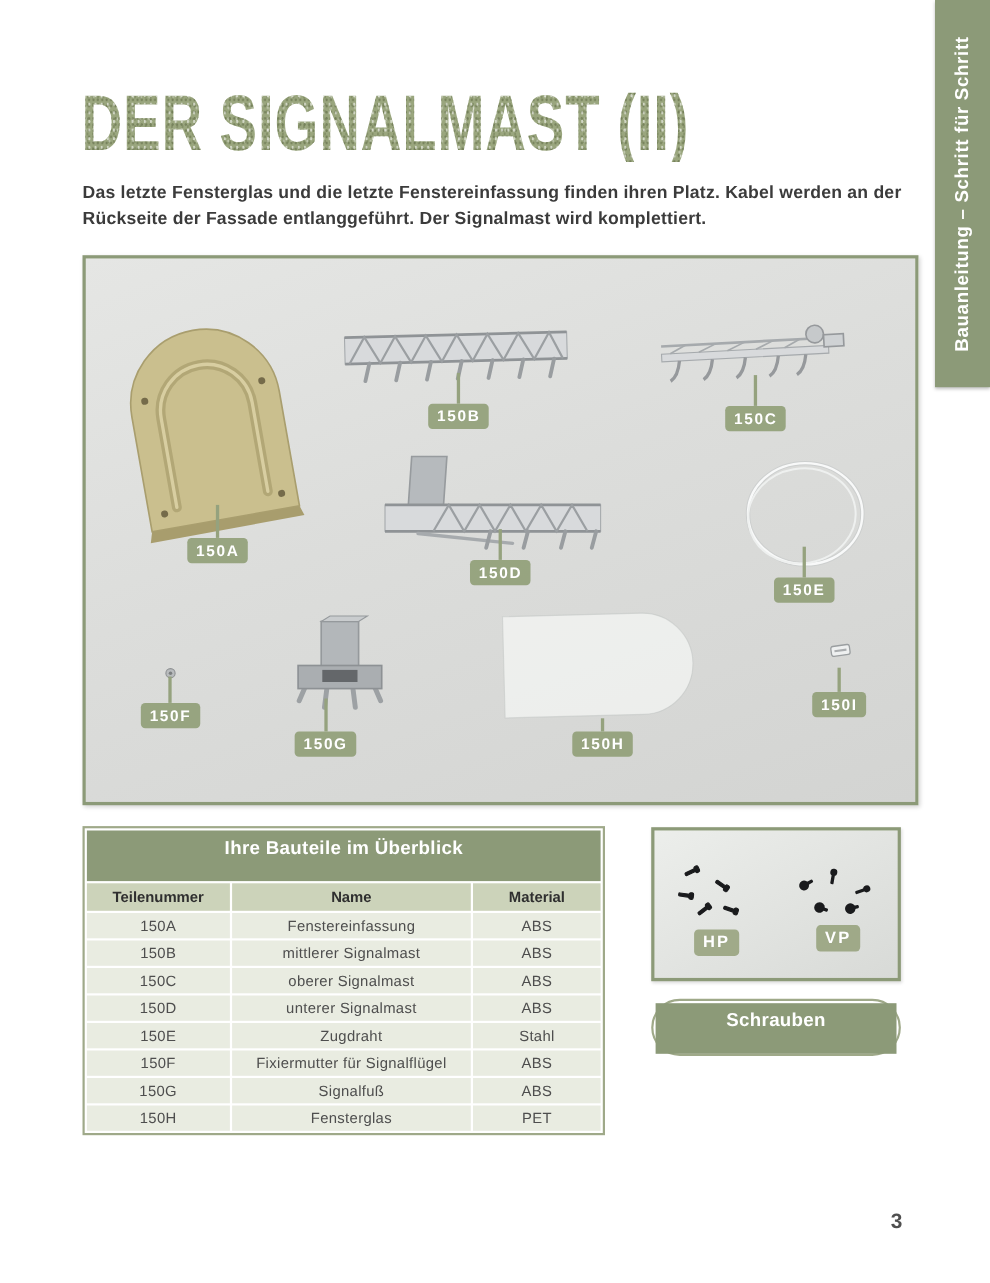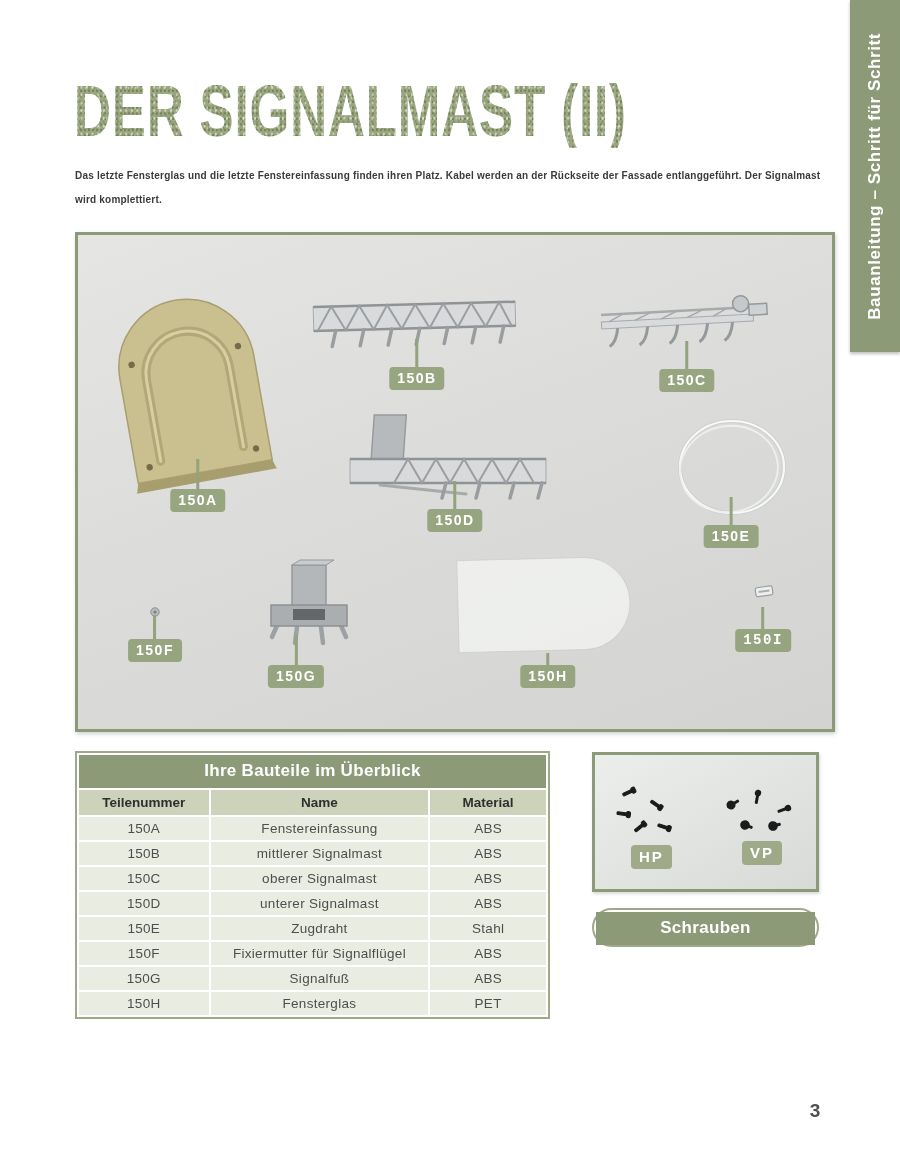--- a/index.html
+++ b/index.html
@@ -25,37 +25,37 @@
   .title{position:absolute;left:74px;top:76px;font-weight:700;font-size:64px;line-height:1;
     letter-spacing:1px;transform:scale(.8,1.12);transform-origin:left top;white-space:nowrap;
     color:transparent;background-color:var(--title-green);
     background-image:
       radial-gradient(circle at 30% 40%, rgba(255,255,255,.55) 0 1.1px, transparent 1.6px),
       radial-gradient(circle at 72% 64%, rgba(112,124,86,.85) 0 .9px, transparent 1.4px),
       radial-gradient(circle at 55% 18%, rgba(255,255,255,.40) 0 .9px, transparent 1.4px),
       radial-gradient(circle at 12% 80%, rgba(122,134,94,.7) 0 1px, transparent 1.5px);
     background-size:7px 7px,5px 5px,9px 9px,6px 6px;
     -webkit-background-clip:text;background-clip:text;}
-  .subtitle{position:absolute;left:75px;top:164px;width:750px;font-size:10px;line-height:24px;
+  .subtitle{position:absolute;left:75px;top:164px;width:750px;font-size:16px;line-height:24px;
     font-weight:700;color:var(--text-dark);letter-spacing:.2px;}
 
   
   .photo-panel{position:absolute;left:75px;top:232px;width:760px;height:500px;
     border:3px solid var(--olive);background:linear-gradient(160deg,#e5e6e4 0%,#dcdddb 45%,#d3d4d2 100%);
     box-shadow:1px 2px 4px rgba(0,0,0,.18);}
   .photo-panel svg{position:absolute;left:0;top:0;}
   .part-label{position:absolute;display:flex;flex-direction:column;align-items:center;transform:translateX(-50%);}
   .part-label .stem{width:3px;background:var(--olive-badge);}
   .part-label .badge{background:rgba(148,161,123,.95);color:#fff;font-weight:700;font-size:14px;
     letter-spacing:1.5px;padding:2px 8px 3px;border-radius:4px;line-height:18px;white-space:nowrap;}
 
   
   .table-wrap{position:absolute;background:#fff;border:2px solid var(--table-border);}
   .table-title{margin:2px 2px 0;background:var(--olive);color:#fff;font-weight:700;text-align:center;
-    font-size:17px;letter-spacing:.3px;padding:6px 0 7px;}
+    font-size:17px;letter-spacing:.3px;padding:6px 0 20px;}
   table{width:100%;border-collapse:separate;border-spacing:2px;table-layout:fixed;}
   th{background:var(--olive-light);color:#2f2f2f;font-weight:700;font-size:13.5px;padding:5px 2px;}
   td{background:var(--row-bg);color:#4e4e4e;font-size:13.5px;text-align:center;padding:4px 2px;letter-spacing:.3px;}
   .parts-table-wrap{left:75px;top:751px;width:475px;}
   .parts-table-wrap th:nth-child(1){width:28%;}
   .parts-table-wrap th:nth-child(2){width:47%;margin-left:23px;}
   .parts-table-wrap th:nth-child(3){width:25%;}
   .screws-table-wrap{left:592px;top:908px;width:227px;border-radius:31px;}
   .screws-table-wrap th:nth-child(1){width:22%;}
   .screws-table-wrap th:nth-child(2){width:30%;}
@@ -179,21 +179,21 @@
         <span class="badge">150F</span>
       </div>
       <div class="part-label" style="left: 218px; top: 400px;">
         <span class="stem" style="height: 30px;"></span>
         <span class="badge">150G</span>
       </div>
       <div class="part-label" style="left: 470px; top: 418px;">
         <span class="stem" style="height: 12px;"></span>
         <span class="badge">150H</span>
       </div>
-      <div class="part-label" style="left: 685px; top: 372px; font-family: Liberation Mono, monospace;">
+      <div class="part-label" style="left: 685px; top: 372px;">
         <span class="stem" style="height: 22px;"></span>
         <span class="badge">150I</span>
       </div>
     </div>
 
   <div class="table-wrap parts-table-wrap">
     <div class="table-title">Ihre Bauteile im Überblick</div>
     <table>
       <thead>
           <tr>

